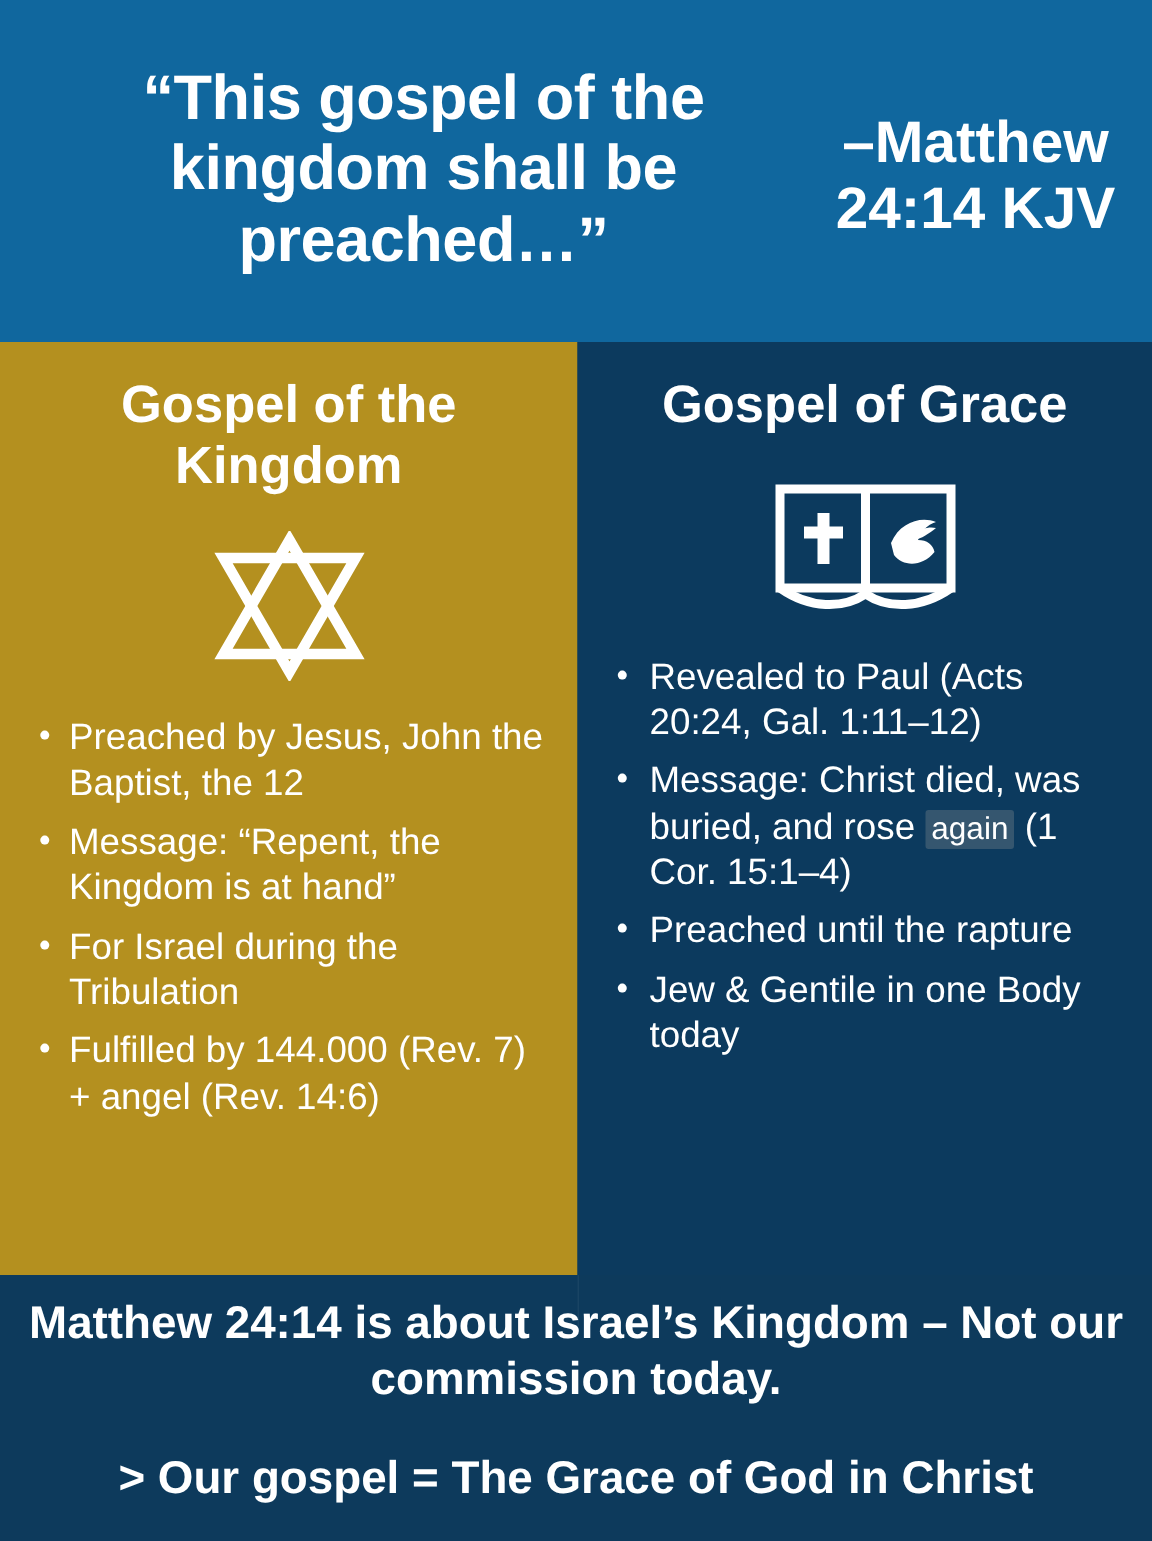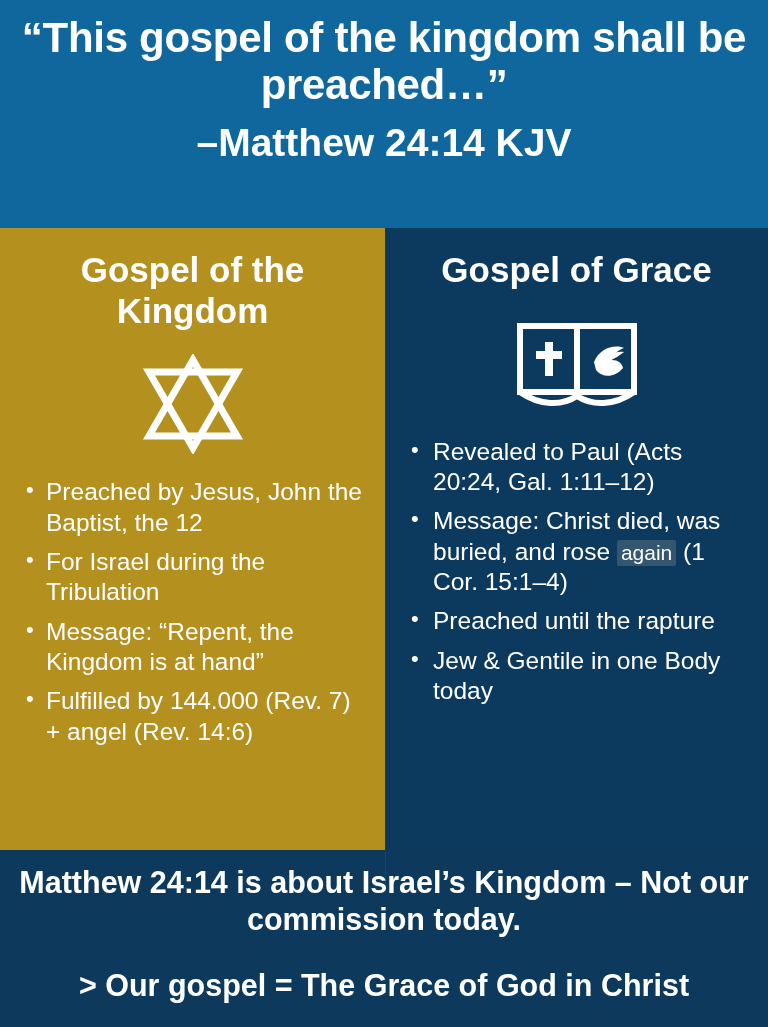--- a/index.html
+++ b/index.html
@@ -23,21 +23,20 @@
   }
 
   
   .header {
     background: #10679e;
     padding: 14px 16px 18px 16px;
     text-align: center;
     box-sizing: border-box;
     height: 228px;
     display: flex;
-    flex-direction: column;
     justify-content: flex-start;
     align-items: center;
   }
   .header-quote {
     color: #ffffff;
     font-size: 42px;
     font-weight: bold;
     line-height: 1.13;
     letter-spacing: -0.3px;
     max-width: 740px;
@@ -177,22 +176,22 @@
       <div class="icon-wrap">
         <svg width="108" height="100" viewBox="0 0 108 100" aria-hidden="true">
           <g fill="none" stroke="#ffffff" stroke-width="7" stroke-linejoin="miter">
             <polygon points="54,6 98,82 10,82"></polygon>
             <polygon points="54,94 10,18 98,18"></polygon>
           </g>
         </svg>
       </div>
       <ul class="bullets">
         <li>Preached by Jesus, John the Baptist, the 12</li>
+        <li>Message: “Repent, the Kingdom is at hand”</li>
         <li>For Israel during the Tribulation</li>
-        <li>Message: “Repent, the Kingdom is at hand”</li>
         <li>Fulfilled by 144.000 (Rev. 7) + angel (Rev. 14:6)</li>
       </ul>
     </div>
 
     <div class="col col-grace">
       <div class="col-title">Gospel of Grace</div>
       <div class="icon-wrap">
         <svg width="126" height="96" viewBox="0 0 126 96" aria-hidden="true">
           <g stroke="#ffffff" stroke-width="6" fill="none" stroke-linejoin="miter">
             <rect x="6" y="10" width="114" height="66"></rect>

